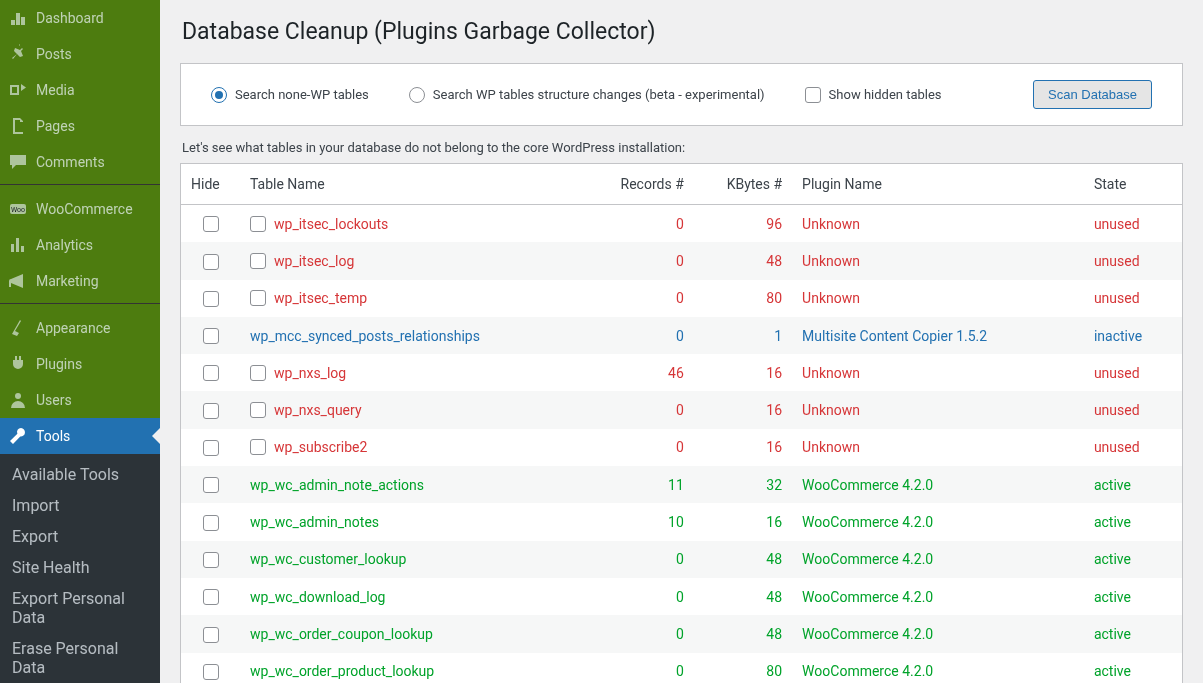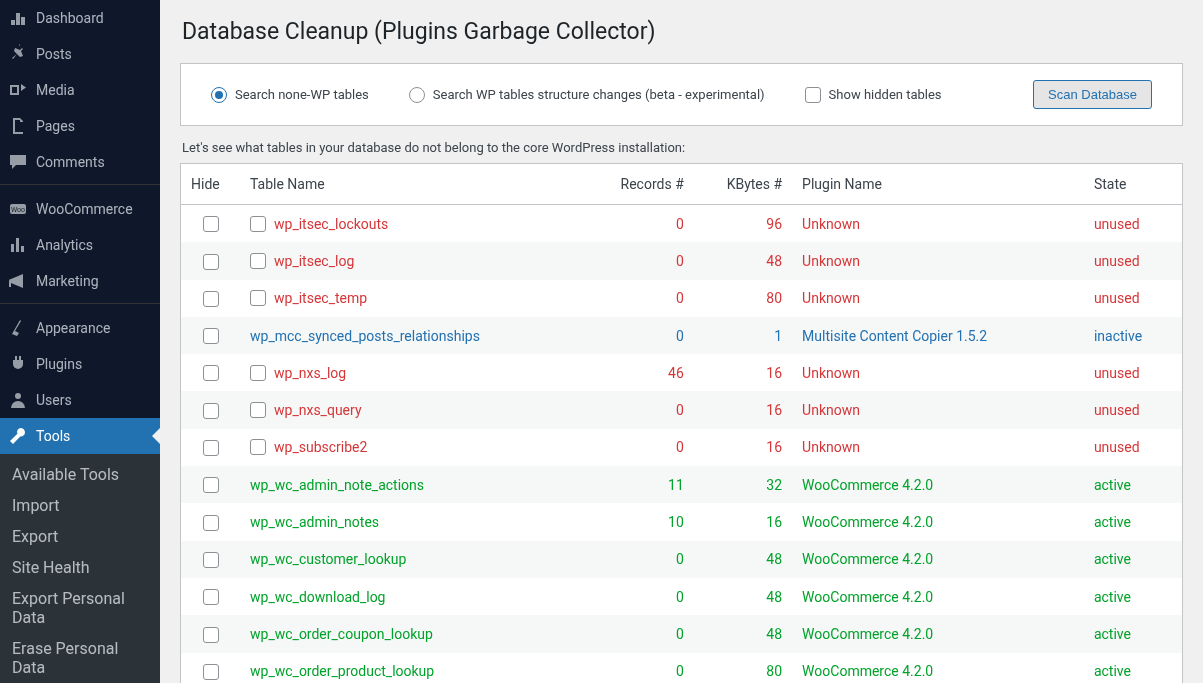--- a/index.html
+++ b/index.html
@@ -10,21 +10,21 @@
   background: #f0f0f1;
   display: flex;
   width: 1203px;
   height: 683px;
   overflow: hidden;
 }
 
 
 .sidebar {
   width: 160px;
-  background: #0f172a;
+  background: #4d7c0f;
   color: #f0f0f1;
   flex-shrink: 0;
   overflow-y: auto;
 }
 .sidebar-item {
   display: flex;
   align-items: center;
   padding: 8px 8px 8px 8px;
   color: rgba(240,246,252,0.7);
   cursor: pointer;

